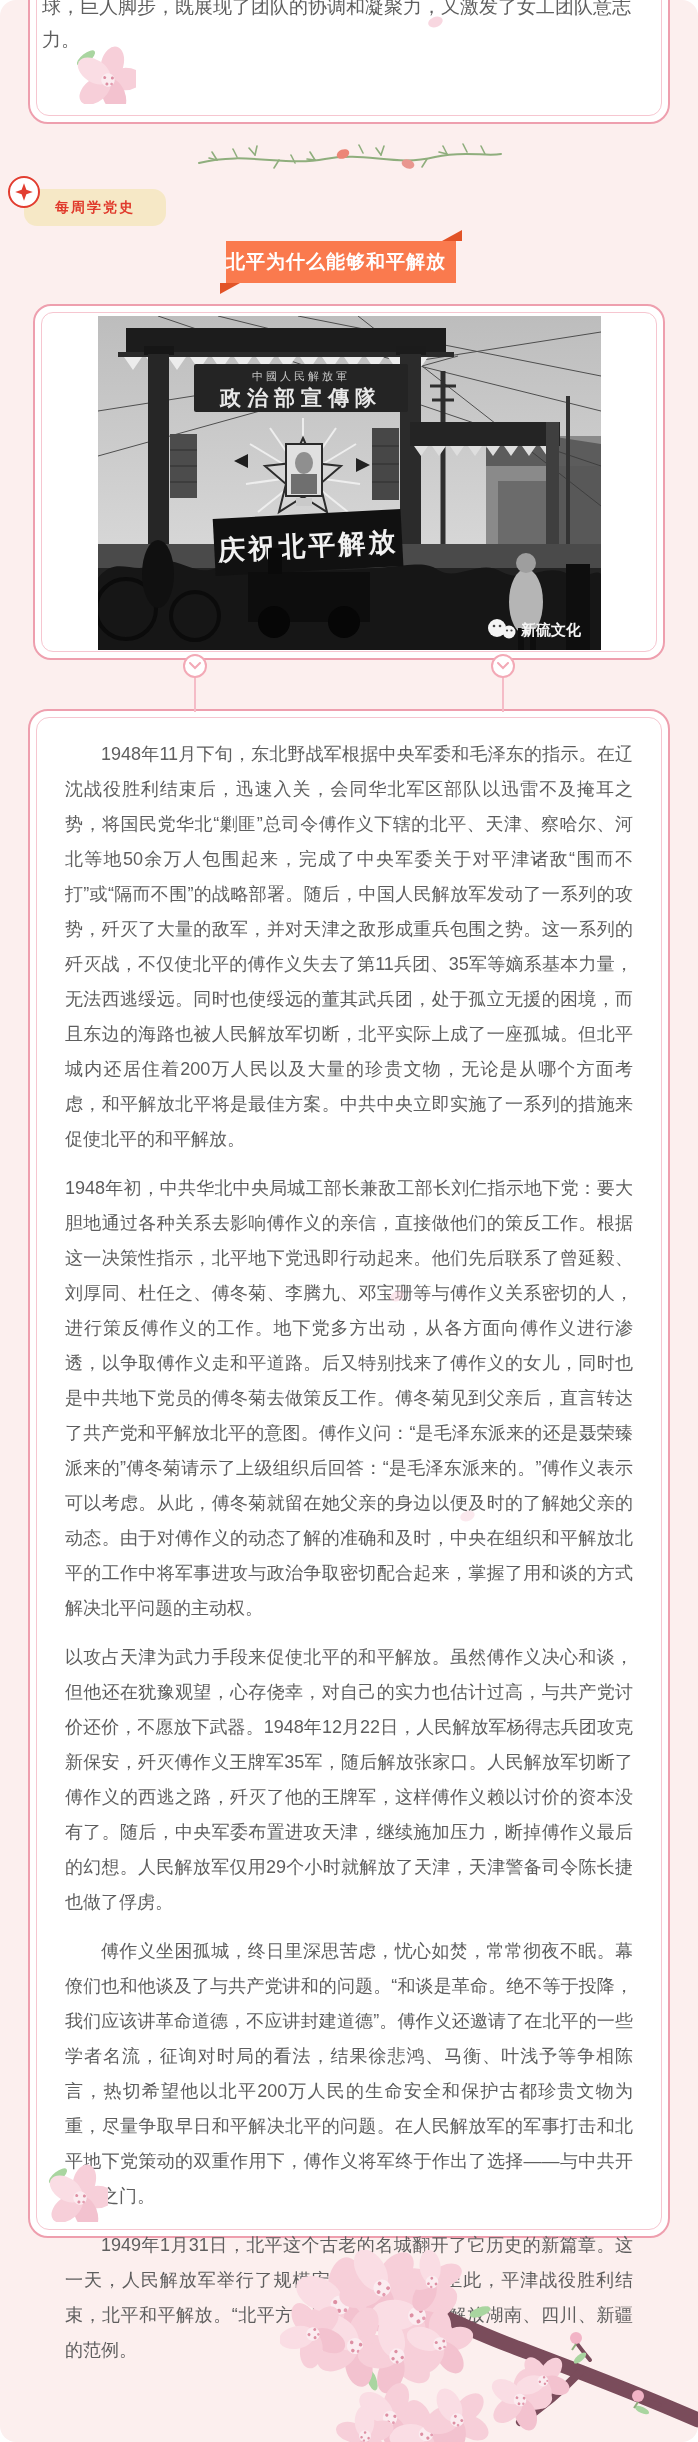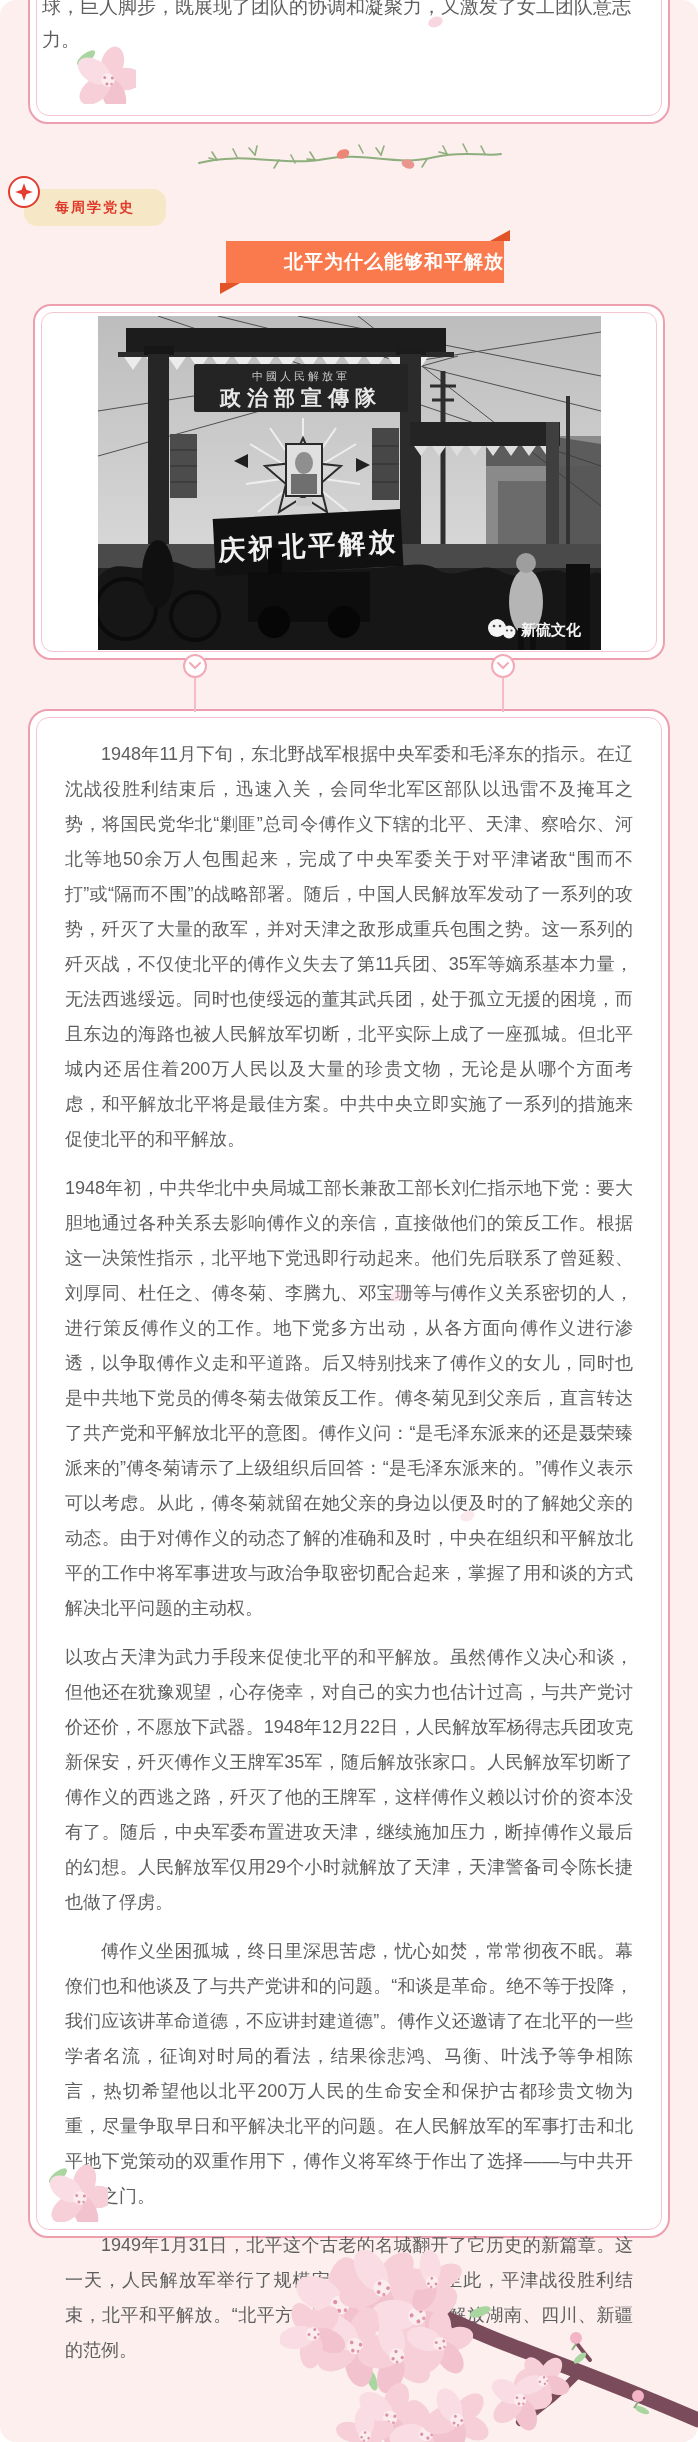--- a/index.html
+++ b/index.html
@@ -22,22 +22,22 @@
   #vine{position:absolute;left:195px;top:141px;}
 
   
   #badge{position:absolute;left:8px;top:176px;width:32px;height:32px;border-radius:50%;
          background:#fff;border:2px solid #e23d30;box-sizing:border-box;display:flex;align-items:center;justify-content:center;z-index:3;}
   #section-label{position:absolute;left:24px;top:189px;width:142px;height:37px;background:#f6e8c6;
          border-radius:13px;z-index:2;display:flex;align-items:center;justify-content:center;
          color:#e03a2c;font-size:14px;font-weight:bold;letter-spacing:2px;}
 
   
-  #title-banner{position:absolute;left:226px;top:241px;width:278px;height:42px;background:#fa7a4e;
-         display:flex;align-items:center;justify-content:flex-end;color:#fff;font-size:19px;font-weight:bold;letter-spacing:1px;z-index:2;}
+  #title-banner{position:absolute;left:226px;top:241px;width:230px;height:42px;background:#fa7a4e;
+         display:flex;align-items:center;justify-content:flex-start;color:#fff;font-size:19px;font-weight:bold;letter-spacing:1px;z-index:2;}
   #title-banner .fold-tr{position:absolute;top:-11px;right:-6px;width:0;height:0;
          border-bottom:11px solid #e25327;border-left:20px solid transparent;}
   #title-banner .fold-bl{position:absolute;bottom:-11px;left:-6px;width:0;height:0;
          border-top:11px solid #e25327;border-right:20px solid transparent;}
 
   
   #photo-card{left:33px;top:304px;width:632px;height:356px;border-radius:18px;padding-left:30px;}
   #photo-card .card-inner{border-radius:12px;}
   #photo-frame{position:absolute;left:63px;top:10px;width:503px;height:334px;overflow:hidden;background:#cfcfcf;}
 

